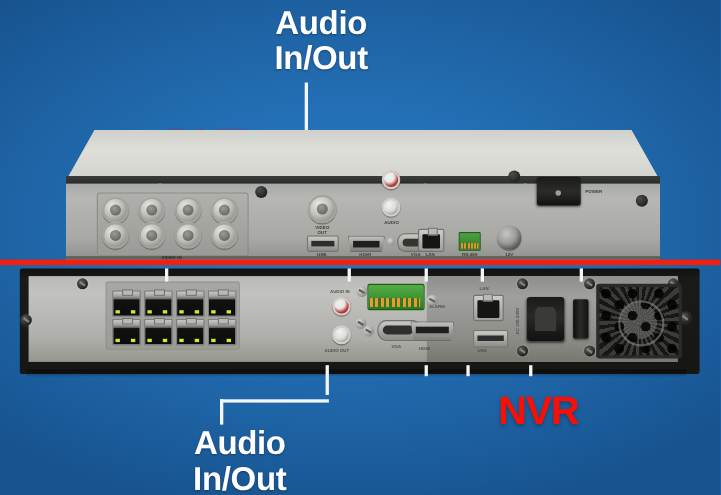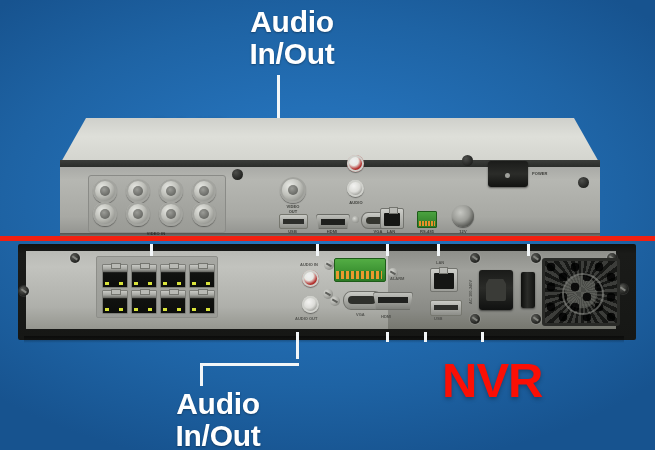--- a/index.html
+++ b/index.html
@@ -416,15 +416,15 @@
 
   <div class="callout" style="left:296px;top:332px;width:3px;height:27px;"></div>
   <div class="callout" style="left:200px;top:363px;width:99px;height:3px;"></div>
   <div class="callout" style="left:200px;top:363px;width:3px;height:23px;"></div>
 
   <div class="lbl" style="left:148px;top:388px;width:140px;font-size:30px;">
     <span>Audio</span><br>
     <span>In/Out</span>
   </div>
 
-  <div class="redlbl" style="left:442px;top:352px;font-size:49px;">NVR</div>
+  <div class="redlbl" style="left:453px;top:352px;font-size:36px;">NVR</div>
 
 </div>
 
 </body></html>

